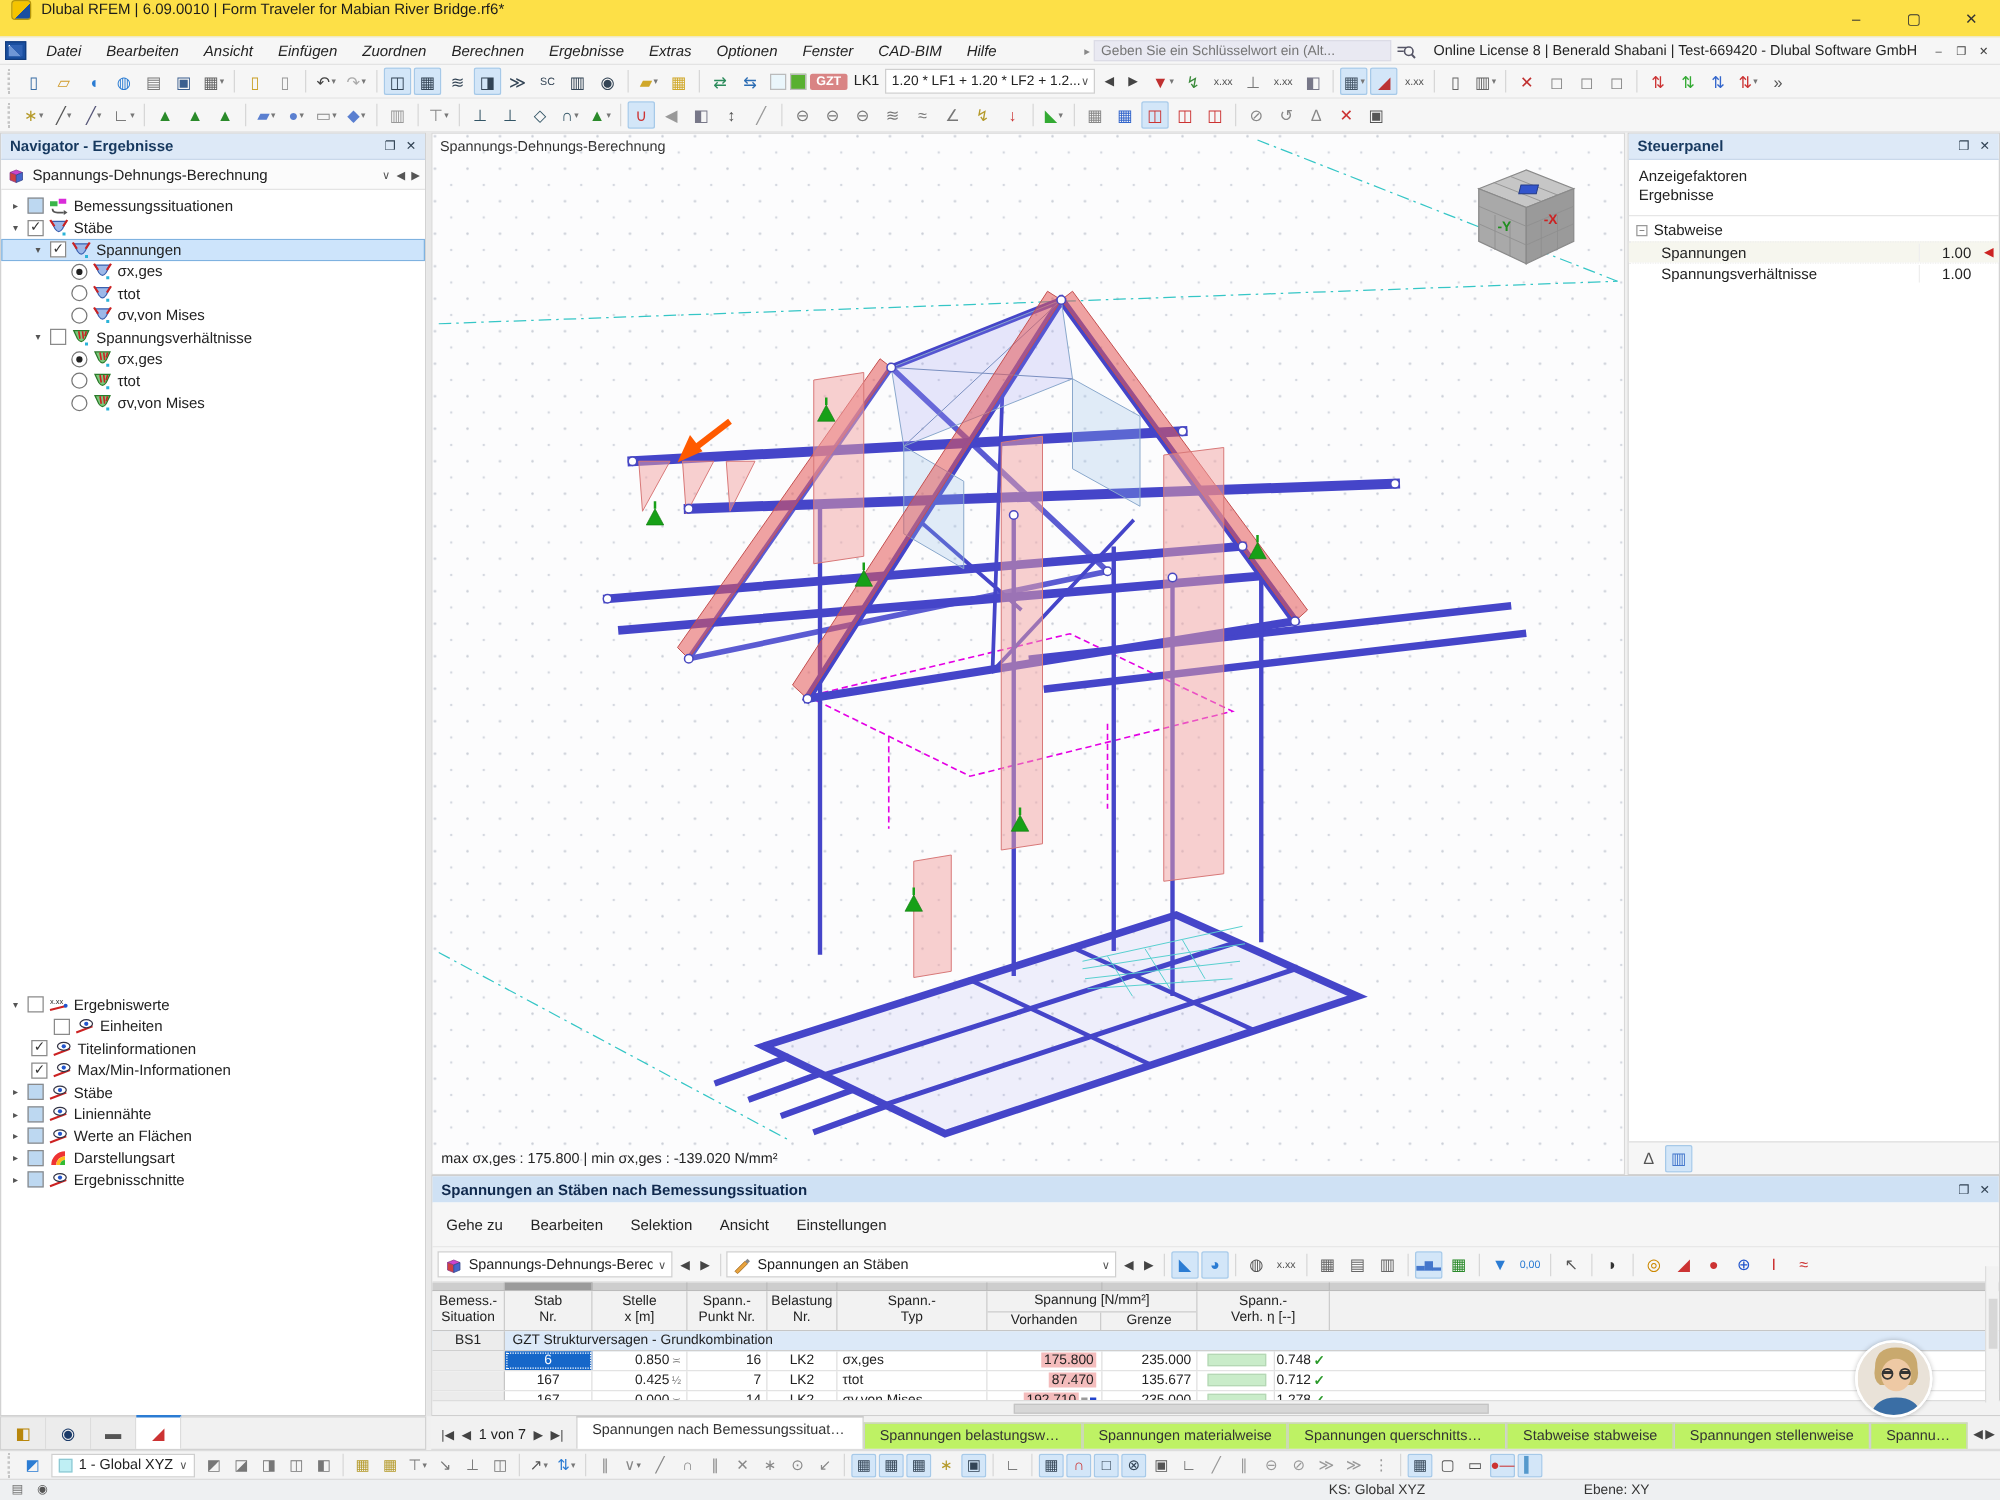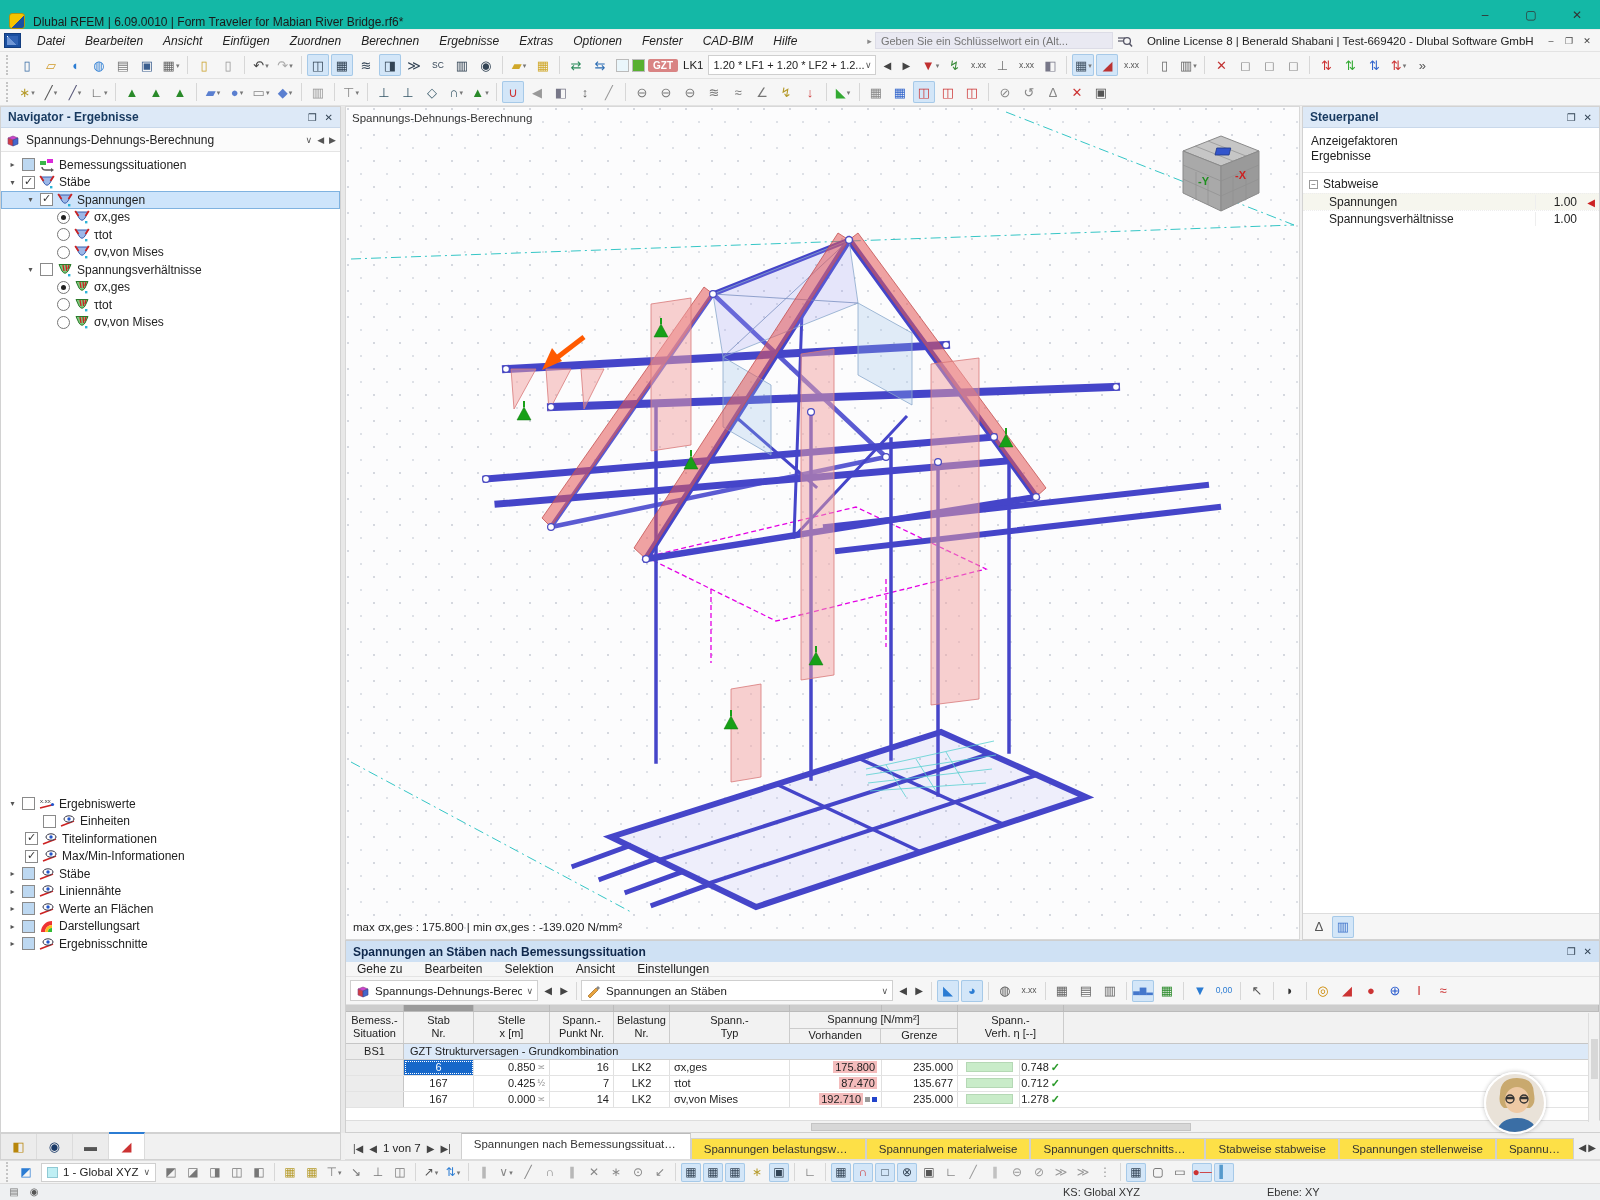--- a/index.html
+++ b/index.html
@@ -1,20 +1,20 @@
 <!DOCTYPE html>
 <html><head>
 <meta charset="utf-8">
 <style>
   * { box-sizing: border-box; margin: 0; padding: 0; }
   body { font-family: "Liberation Sans", sans-serif; font-size: 12px; color: #222; background:#888; }
   #app { position: relative; width: 1600px; height: 1200px; background: #f0f0f0; overflow: hidden; }
 
   
-  .titlebar { position:absolute; left:0; top:0; width:1600px; height:30px; background:#14b8a6; border-bottom:1px solid #ececec; display:flex; align-items:flex-end; }
+  .titlebar { position:absolute; left:0; top:0; width:1600px; height:30px; background:#fde047; border-bottom:1px solid #ececec; display:flex; align-items:flex-start; }
   .app-ico { width:16px; height:16px; margin:0 8px 0 9px; border-radius:3px; background:linear-gradient(135deg,#f5c400 0 55%,#1a4fa0 55% 100%); border:1px solid #b5950a; }
   .title-text { font-size:12px; color:#1b1b1b; }
   .win-btns { position:absolute; right:0; top:0; height:30px; display:flex; }
   .win-btn { width:46px; height:30px; display:flex; align-items:center; justify-content:center; font-size:12px; color:#333; }
   .menubar { position:absolute; left:0; top:30px; width:1600px; height:22px; background:#f6f6f6; border-bottom:1px solid #e3e3e3; display:flex; align-items:center; }
   .menu-ico { width:17px; height:15px; margin:0 6px 0 4px; background:#1a4fa0; border:1px solid #123c7e; position:relative; }
   .menu-ico::after{ content:""; position:absolute; left:2px; top:2px; right:2px; bottom:2px; background:linear-gradient(135deg,#fff 1px,transparent 1px),linear-gradient(45deg,#6e96d6 0 50%,#2f62b4 50%); }
   .menu-item { padding:3px 10px; color:#222;font-style:italic; }
   .kw-arrow { color:#888; font-size:9px; margin:0 3px 0 60px; }
   .searchbox { width:238px; height:17px; background:#e9e9f2; border:1px solid #dcdce6; display:flex; align-items:center; }
@@ -78,21 +78,21 @@
   .sp-row .lab { flex:1; }
   .sp-row .val { width:48px; text-align:right; padding-right:6px; border-left:1px solid #eee; }
   .sp-row .mark { width:16px; color:#cc2222; font-size:10px; text-align:center; }
   .sp-row.hl { background:#f6f6ee; }
   .sp-bottom { position:absolute; bottom:0; left:0; width:100%; height:26px; border-top:1px solid #ddd; background:#f6f6f6; display:flex; align-items:center; padding-left:4px; }
 
   
   #tablepanel { position:absolute; left:345px; top:940px; width:1255px; height:193px; background:#fff; border:1px solid #cfcfcf; }
   .tp-title { height:21px; background:#cfe1f4; color:#10294d; font-weight:bold; font-size:12px; display:flex; align-items:center; padding:0 7px; }
   .tp-title .ph-btns { margin-left:auto; display:flex; gap:8px; font-weight:normal; font-size:10px; color:#345; }
-  .tp-menu { height:15px; display:flex; align-items:center; background:#f6f6f6; border-bottom:1px solid #e4e4e4; }
+  .tp-menu { height:36px; display:flex; align-items:center; background:#f6f6f6; border-bottom:1px solid #e4e4e4; }
   .tp-menu span { padding:3px 11px; }
   .tp-tools { height:28px; display:flex; align-items:center; background:#f6f6f6; border-bottom:1px solid #e0e0e0; padding-left:4px; }
   .tp-combo { height:21px; border:1px solid #cfcfcf; background:#fff; display:flex; align-items:center; gap:4px; padding:0 4px; font-size:11.5px; margin-right:2px; }
   .tp-combo .cv { white-space:nowrap; overflow:hidden; }
   .tbl { position:relative; font-size:11px; }
   .hdr-strip { display:flex; height:7px; background:#cdcdcd; border-bottom:1px solid #bbb; }
   .hdr-strip div { border-right:1px solid #bbb; height:100%; }
   .hrow { display:flex; background:#f2f2f2; border-bottom:1px solid #c6c6c6; }
   .hcell { border-right:1px solid #cccccc; text-align:center; padding:1px 2px; line-height:1.25; display:flex; flex-direction:column; justify-content:center; }
   .hsub { display:flex; }
@@ -111,21 +111,21 @@
   .ind2 { width:5px; height:5px; background:#2244cc; display:inline-block; }
   .hscroll { position:absolute; left:0; bottom:0; width:1255px; height:12px; background:#f2f2f2; border-top:1px solid #ddd; }
   .hthumb { position:absolute; left:465px; top:2px; width:380px; height:8px; background:#d7d7d7; border:1px solid #c4c4c4; }
   .vscroll { position:absolute; right:0; top:72px; width:11px; height:109px; background:#f2f2f2; border-left:1px solid #ddd; }
   .vthumb { position:absolute; left:2px; top:26px; width:7px; height:40px; background:#d7d7d7; }
 
   
   #tabrow { position:absolute; left:345px; top:1133px; width:1255px; height:27px; background:#f1f1f1; border-bottom:1px solid #ddd; display:flex; align-items:flex-end; font-size:11.5px; }
   .pager { display:flex; align-items:center; gap:6px; padding:0 10px 5px 8px; color:#444; font-size:10px; }
   .pager .pg-num { font-size:11.5px; color:#222; }
-  .ttab { padding:4px 12px; border:1px solid #d0d0d0; border-bottom:none; background:#fde047; white-space:nowrap; max-width:175px; overflow:hidden; text-overflow:ellipsis; color:#333; }
+  .ttab { padding:4px 12px; border:1px solid #d0d0d0; border-bottom:none; background:#bef264; white-space:nowrap; max-width:175px; overflow:hidden; text-overflow:ellipsis; color:#333; }
   .ttab.active { background:#fff; height:26px; font-weight:normal; border-top:1px solid #bbb; }
   .tab-scroll { margin-left:auto; display:flex; gap:2px; padding:0 4px 6px 0; color:#444; font-size:10px; }
 
   
   #snapbar { position:absolute; left:0; top:1160px; width:1600px; height:23px; background:#f4f4f4; border-top:1px solid #ddd; display:flex; align-items:center; padding-left:4px; }
   #snapbar .ticon { min-width:20px; height:19px; font-size:12px; }
   .cs-combo { height:19px; border:1px solid #cfcfcf; background:#fff; display:flex; align-items:center; gap:5px; padding:0 5px; font-size:11.5px; margin:0 4px; }
   .cs-swatch { width:11px; height:11px; background:#bfeff4; border:1px solid #8fc9d4; }
   #statusbar { position:absolute; left:0; top:1183px; width:1600px; height:17px; background:#eef0f2; border-top:1px solid #dcdcdc; font-size:11px; color:#333; }
   #statusbar .ks { position:absolute; left:1063px; top:2px; }

